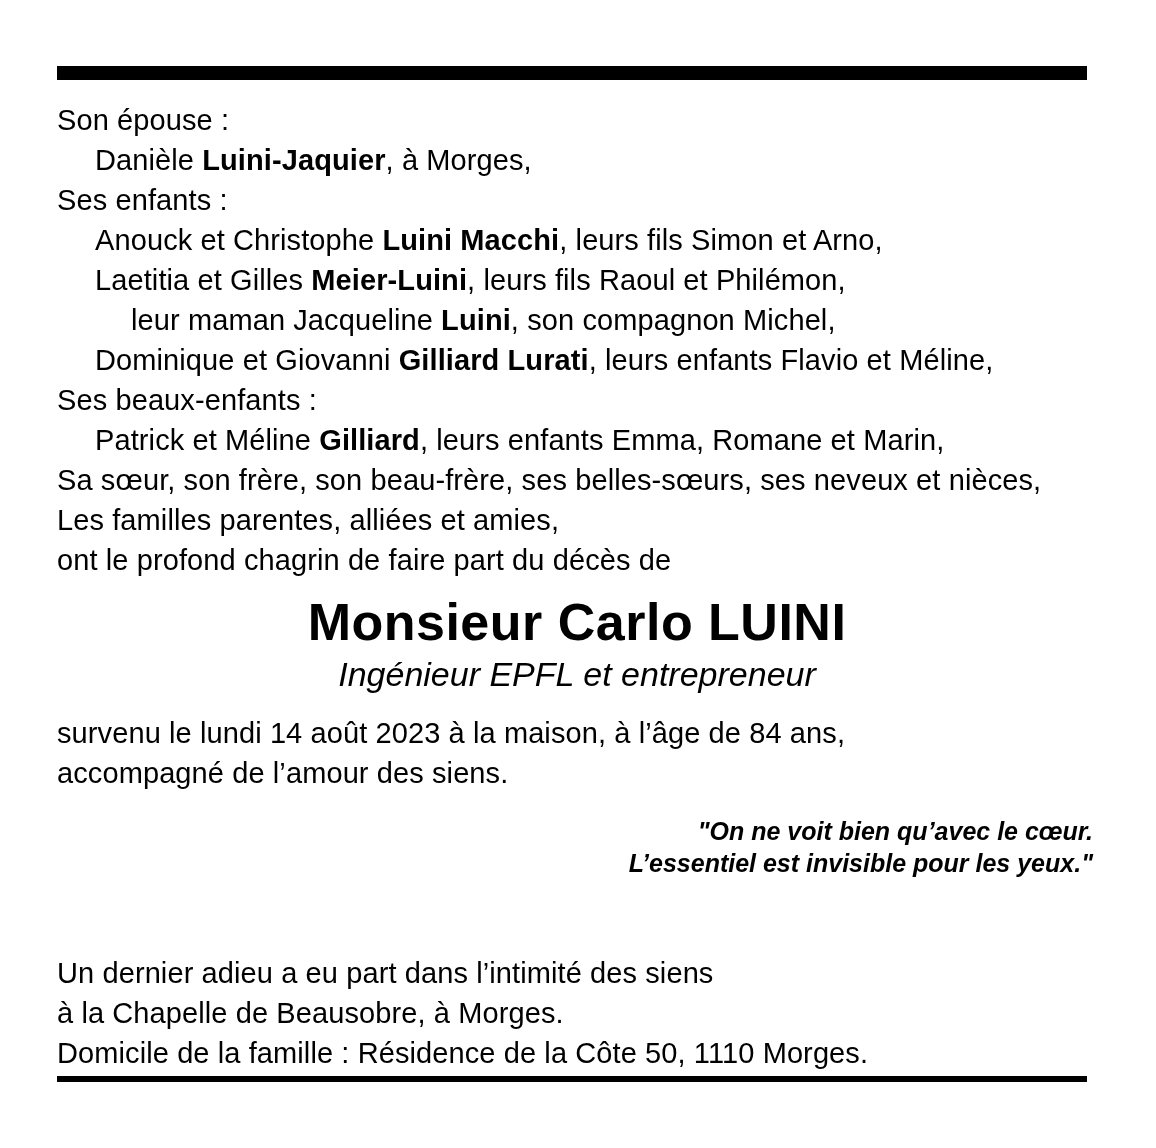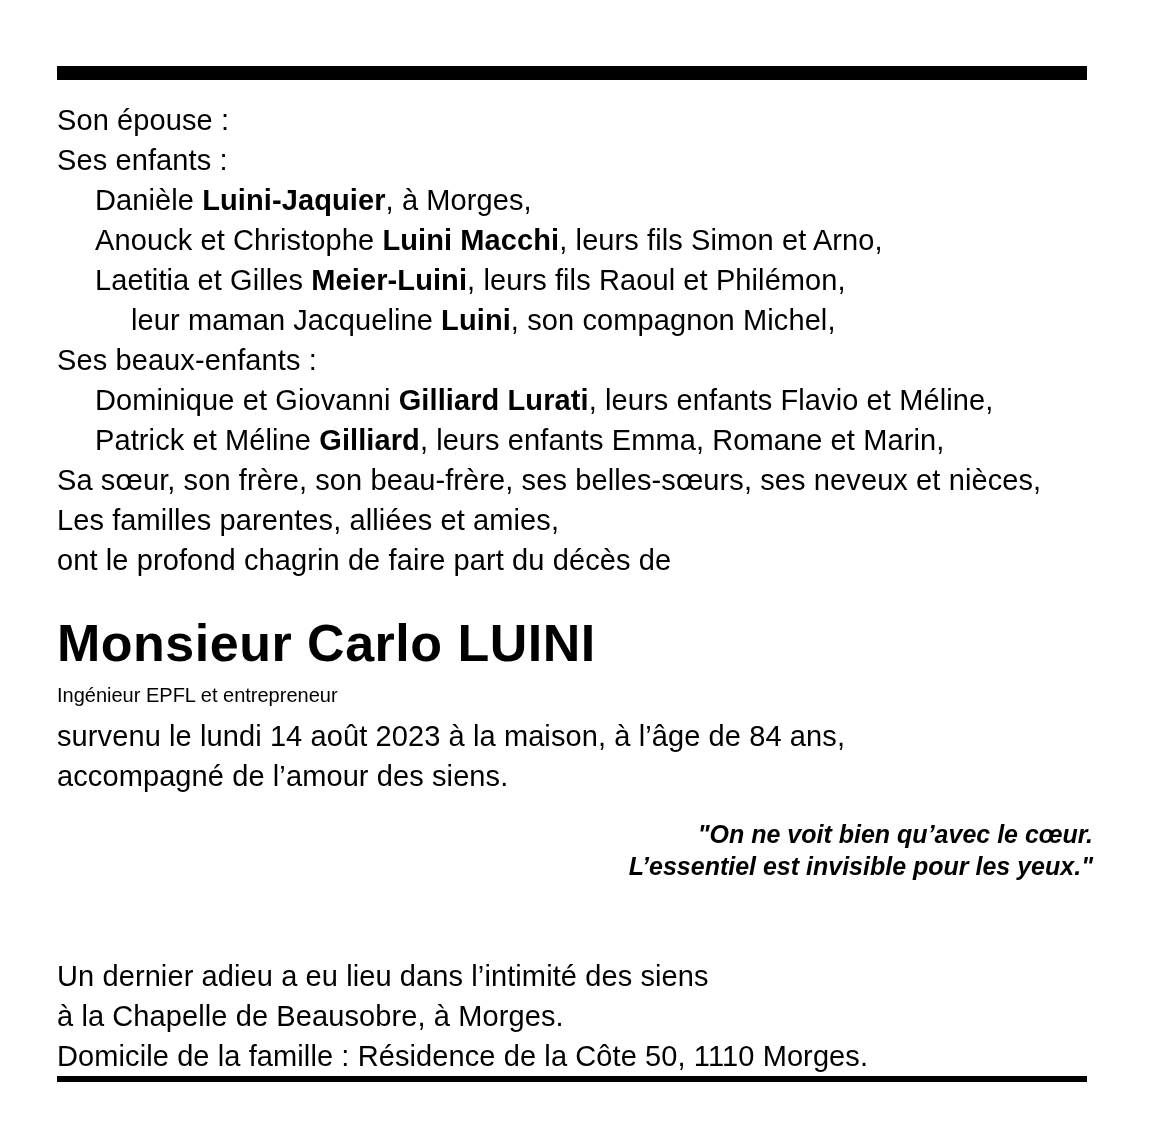--- a/index.html
+++ b/index.html
@@ -47,34 +47,37 @@
     font-size: 29px;
     line-height: 40px;
     white-space: pre;
     letter-spacing: 0.1px;
   }
   .indent-1 { padding-left: 38px; }
   .indent-2 { padding-left: 74px; }
   .line b { font-weight: bold; }
 
   .name-block {
-    margin-top: 34px;
+    margin-top: 13px;
+    text-align: center;
   }
   .deceased-name {
     font-size: 52px;
     font-weight: bold;
     line-height: 58px;
     letter-spacing: 0.5px;
   }
   .deceased-role {
-    font-size: 20px;
+    font-size: 34px;
+    font-style: italic;
     line-height: 42px;
     margin-top: 2px;
   }
   .after-name {
+    margin-top: 18px;
   }
   .quote-block {
     margin-top: 22px;
     text-align: right;
     padding-right: 4px;
   }
   .quote-line {
     font-size: 25px;
     font-style: italic;
     font-weight: bold;
@@ -89,27 +92,27 @@
 <body>
 
 <div class="notice">
 
   <div class="rule-top"></div>
 
   <div class="body-block">
 
     <div id="relatives-list">
         <div class="line"><span>Son épouse :</span></div>
+        <div class="line indent-1"><span>Danièle </span><b>Luini-Jaquier</b><span>, à Morges,</span></div>
         <div class="line"><span>Ses enfants :</span></div>
-        <div class="line indent-1"><span>Danièle </span><b>Luini-Jaquier</b><span>, à Morges,</span></div>
         <div class="line indent-1"><span>Anouck et Christophe </span><b>Luini Macchi</b><span>, leurs fils Simon et Arno,</span></div>
         <div class="line indent-1"><span>Laetitia et Gilles </span><b>Meier-Luini</b><span>, leurs fils Raoul et Philémon,</span></div>
         <div class="line indent-2"><span>leur maman Jacqueline </span><b>Luini</b><span>, son compagnon Michel,</span></div>
+        <div class="line indent-1"><span>Dominique et Giovanni </span><b>Gilliard Lurati</b><span>, leurs enfants Flavio et Méline,</span></div>
         <div class="line"><span>Ses beaux-enfants :</span></div>
-        <div class="line indent-1"><span>Dominique et Giovanni </span><b>Gilliard Lurati</b><span>, leurs enfants Flavio et Méline,</span></div>
         <div class="line indent-1"><span>Patrick et Méline </span><b>Gilliard</b><span>, leurs enfants Emma, Romane et Marin,</span></div>
         <div class="line"><span>Sa sœur, son frère, son beau-frère, ses belles-sœurs, ses neveux et nièces,</span></div>
         <div class="line"><span>Les familles parentes, alliées et amies,</span></div>
         <div class="line"><span>ont le profond chagrin de faire part du décès de</span></div>
       </div>
 
     <div class="name-block">
       <div class="deceased-name">Monsieur Carlo LUINI</div>
       <div class="deceased-role">Ingénieur EPFL et entrepreneur</div>
     </div>
@@ -118,21 +121,21 @@
         <div class="line"><span>survenu le lundi 14 août 2023 à la maison, à l’âge de 84 ans,</span></div>
         <div class="line"><span>accompagné de l’amour des siens.</span></div>
       </div>
 
     <div class="quote-block" id="memorial-quote">
         <div class="quote-line">"On ne voit bien qu’avec le cœur.</div>
         <div class="quote-line">L’essentiel est invisible pour les yeux."</div>
       </div>
 
     <div class="closing-block" id="closing-info">
-        <div class="line"><span>Un dernier adieu a eu lieu dans l’intimité des siens</span></div>
+        <div class="line"><span>Un dernier adieu a eu part dans l’intimité des siens</span></div>
         <div class="line"><span>à la Chapelle de Beausobre, à Morges.</span></div>
         <div class="line"><span>Domicile de la famille : Résidence de la Côte 50, 1110 Morges.</span></div>
       </div>
 
   </div>
 
   <div class="rule-bottom"></div>
 
 </div>
 

